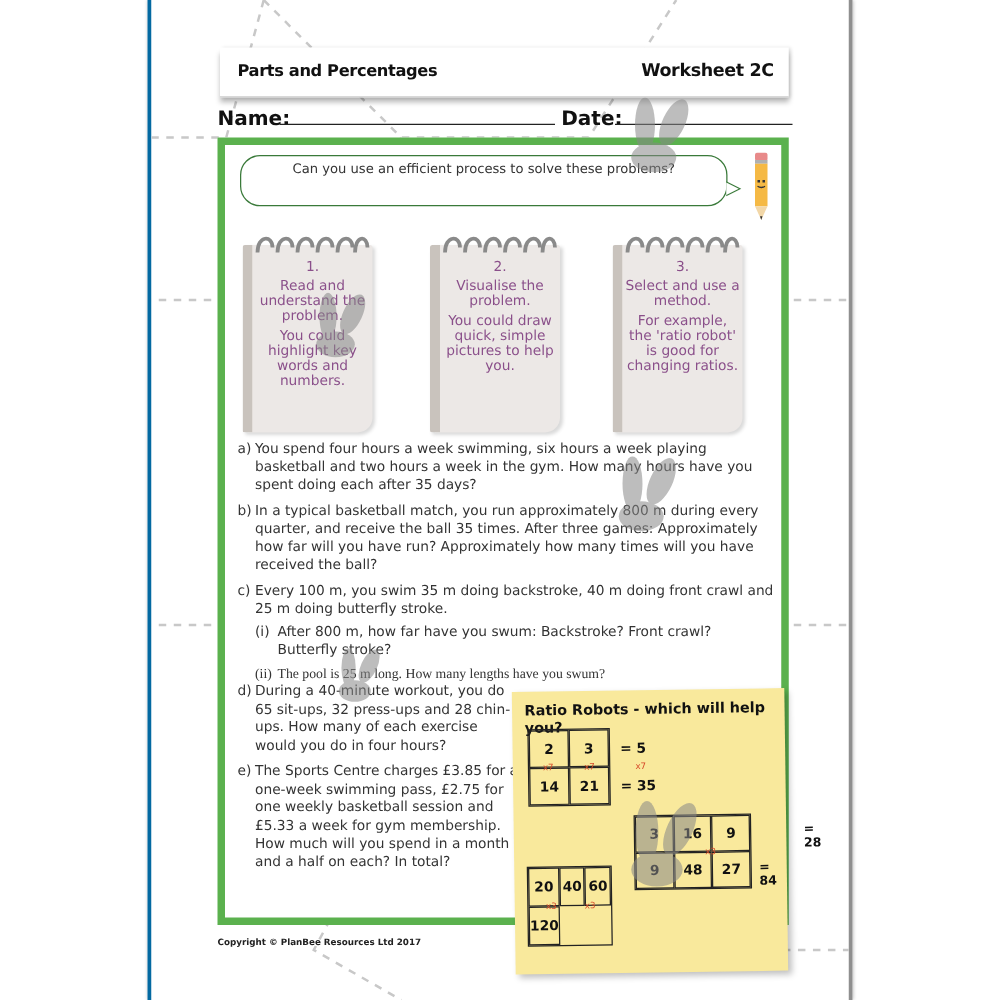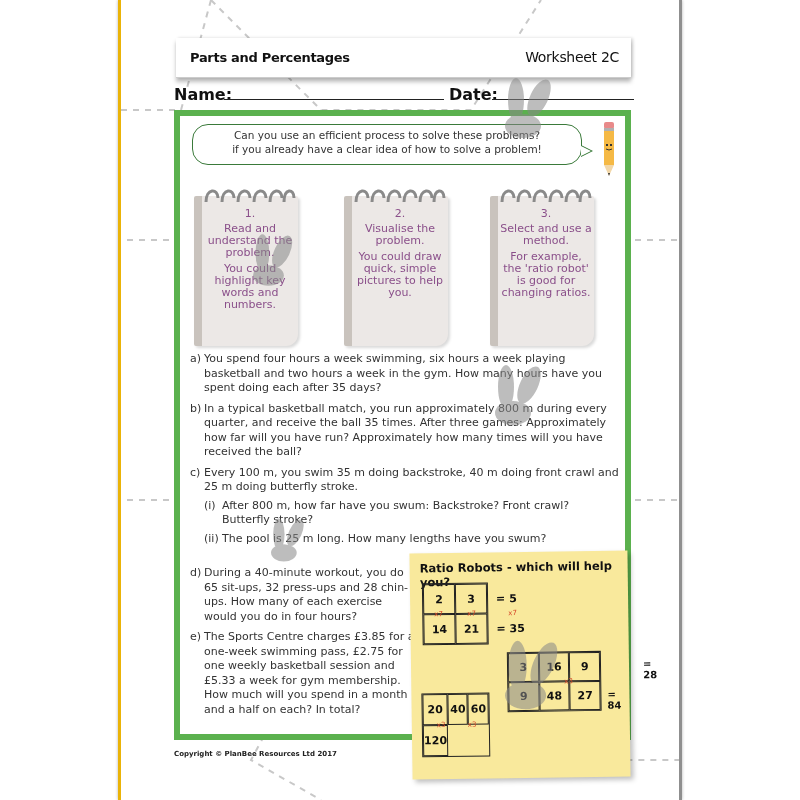--- a/index.html
+++ b/index.html
@@ -2,42 +2,42 @@
 <html><head>
   <meta charset="utf-8">
   <style>
     * { box-sizing: border-box; margin: 0; padding: 0; }
     html, body { width: 800px; height: 800px; background: #ffffff; overflow: hidden; }
     body { position: relative; font-family: "DejaVu Sans", sans-serif; }
 
     .page {
       position: absolute; left: 118px; top: 0; width: 564px; height: 800px;
       background: #ffffff;
-      border-left: 3px solid #eab308; border-right: 3px solid #8f8f8f;
+      border-left: 3px solid #0369a1; border-right: 3px solid #8f8f8f;
       box-shadow: 0 0 3px rgba(0,0,0,0.3);
       overflow: hidden;
     }
     .watermark-lines {
       position: absolute; inset: 0; pointer-events: none;
     }
 
     .title-bar {
       position: absolute; left: 55px; top: 38px; width: 455px; height: 40px;
       background: #fff;
       box-shadow: 0 4px 4px rgba(0,0,0,0.25), 2px 0 3px rgba(0,0,0,0.15);
       border-bottom: 1px solid #ccc;
     }
     .title-left {
       position: absolute; left: 14px; top: 12px;
       font-family: "DejaVu Sans", sans-serif; font-weight: bold; font-size: 13px; color: #111;
       letter-spacing: -0.3px;
     }
     .title-right {
       position: absolute; right: 12px; top: 11px;
-      font-family: "DejaVu Sans", sans-serif; font-weight: normal; font-size: 14px; color: #111;
+      font-family: "DejaVu Sans", sans-serif; font-weight: bold; font-size: 14px; color: #111;
       letter-spacing: -0.3px;
     }
 
     .name-row {
       position: absolute; left: 53px; top: 85px; width: 460px; height: 20px;
       font-weight: bold; font-size: 16px; color: #111;
     }
     .name-label { position: absolute; left: 0; top: 0; }
     .name-line { position: absolute; left: 50px; top: 14px; width: 220px; border-bottom: 1.5px solid #222; }
     .date-label { position: absolute; left: 275px; top: 0; }
@@ -145,21 +145,20 @@
     <span class="name-label">Name:</span>
     <span class="name-line"></span>
     <span class="date-label">Date:</span>
     <span class="date-line"></span>
   </div>
 
   <div class="green-frame">
 
     <div class="speech">
       <div>Can you use an efficient process to solve these problems?</div>
-      <div>if you already have a clear idea of how to solve a problem!</div>
     </div>
 
     <svg class="pencil" viewBox="0 0 18 56">
       <rect x="4" y="0" width="10" height="7" rx="2" fill="#e88a8a"></rect>
       <rect x="4" y="6" width="10" height="3" fill="#b0b0b0"></rect>
       <rect x="4" y="9" width="10" height="34" fill="#f5b945"></rect>
       <rect x="6" y="22" width="2" height="2" fill="#333"></rect>
       <rect x="10" y="22" width="2" height="2" fill="#333"></rect>
       <path d="M6 27 Q9 29 12 27" stroke="#333" fill="none"></path>
       <path d="M4 43 L9 54 L14 43 Z" fill="#f2d7a8"></path>
@@ -233,21 +232,21 @@
         <span class="body">In a typical basketball match, you run approximately 800 m during every quarter, and receive the ball 35 times. After three games: Approximately how far will you have run? Approximately how many times will you have received the ball?</span>
       </div>
       <div class="q" style="margin-bottom:0;">
         <span class="lbl">c)</span>
         <span class="body">Every 100 m, you swim 35 m doing backstroke, 40 m doing front crawl and 25 m doing butterfly stroke.</span>
       </div>
       <div class="subq">
         <span class="lbl">(i)</span>
         <span>After 800 m, how far have you swum: Backstroke? Front crawl? Butterfly stroke?</span>
       </div>
-      <div class="subq" style="margin-bottom:20px;">
+      <div class="subq" style="margin-bottom:0;font-family:Liberation Serif, serif;">
         <span class="lbl">(ii)</span>
         <span>The pool is 25 m long. How many lengths have you swum?</span>
       </div>
       <div class="q narrow">
         <span class="lbl">d)</span>
         <span class="body">During a 40-minute workout, you do 65 sit-ups, 32 press-ups and 28 chin-ups. How many of each exercise would you do in four hours?</span>
       </div>
       <div class="q narrow">
         <span class="lbl">e)</span>
         <span class="body">The Sports Centre charges £3.85 for a one-week swimming pass, £2.75 for one weekly basketball session and £5.33 a week for gym membership. How much will you spend in a month and a half on each? In total?</span>

